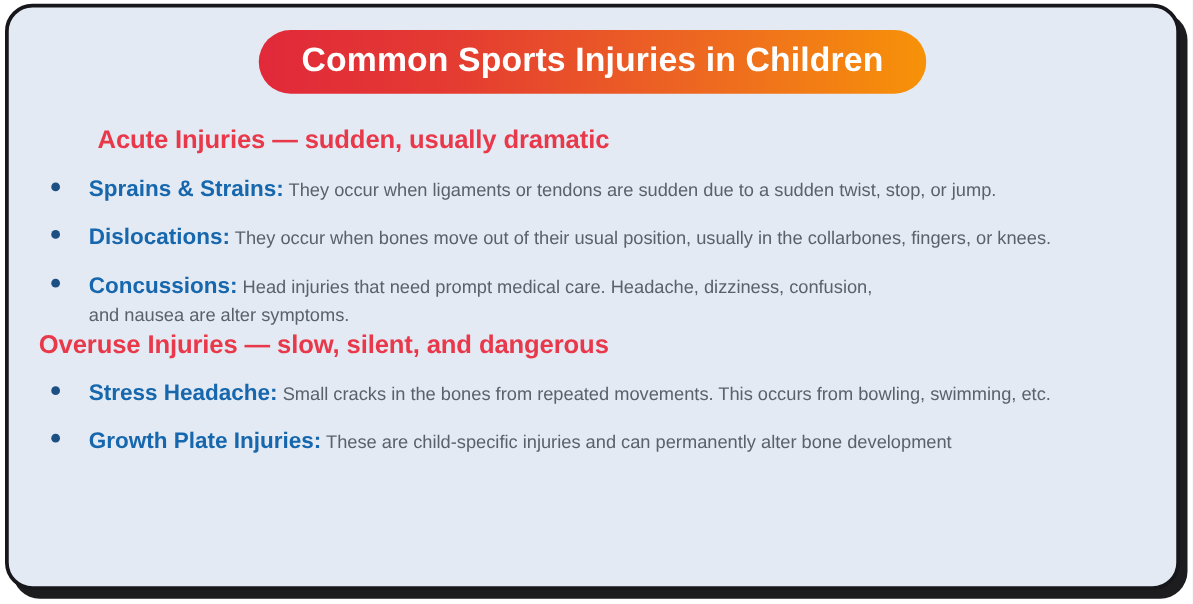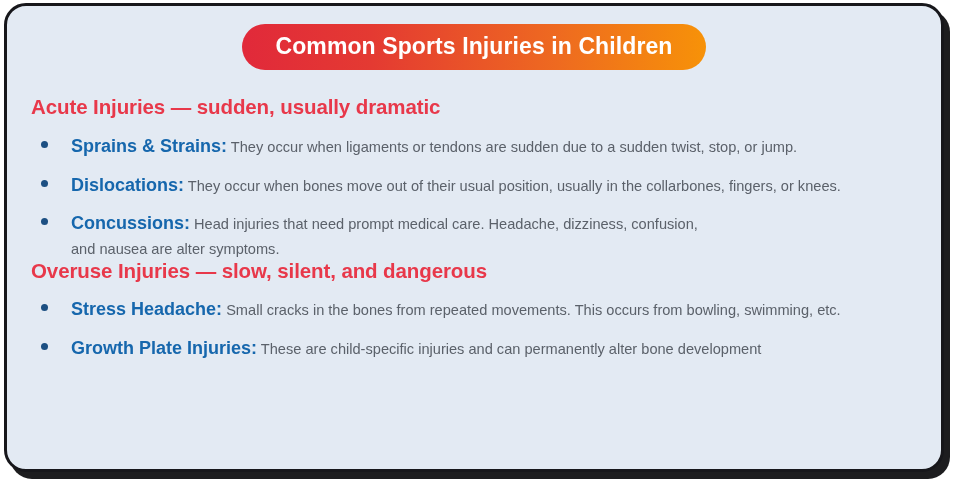--- a/index.html
+++ b/index.html
@@ -32,39 +32,39 @@
     display: flex;
     justify-content: center;
     margin-top: 18px;
   }
   .title-pill {
     display: inline-block;
     padding: 9px 34px 11px 34px;
     border-radius: 999px;
     background: linear-gradient(90deg, #e1293a 0%, #e43a32 28%, #ee6a20 68%, #f79208 100%);
     color: #ffffff;
-    font-size: 23px;
+    font-size: 27px;
     font-weight: bold;
     letter-spacing: 0.1px;
     line-height: 1.15;
     white-space: nowrap;
   }
 
   .content {
     padding: 0 22px 0 24px;
   }
 
   .section-heading {
     color: #e8384a;
     font-size: 20.5px;
     font-weight: bold;
     letter-spacing: -0.1px;
     line-height: 1.2;
   }
-  .section-acute { margin-top: 25px; }
+  .section-acute { margin-top: 25px; margin-left: 47px; }
   .section-overuse { }
 
   .bullet-list {
     list-style: none;
     margin: 0;
     padding: 0;
   }
   .bullet-item {
     position: relative;
     padding-left: 40px;

